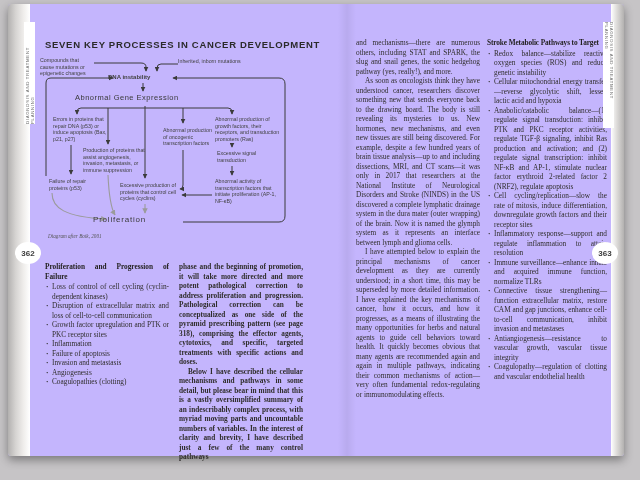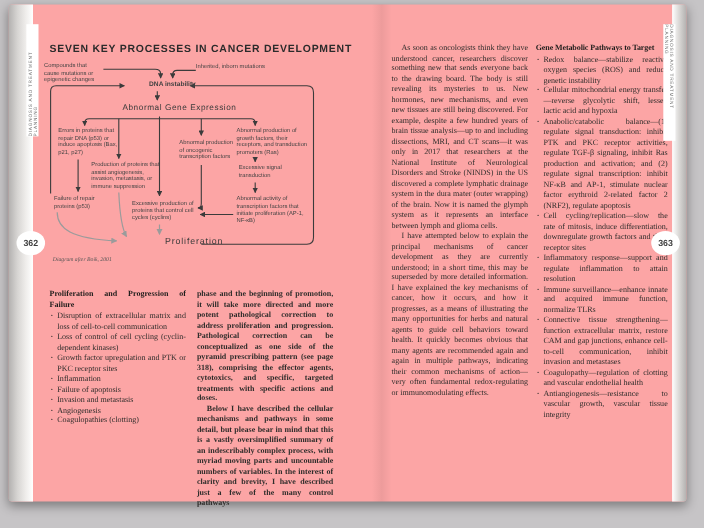--- a/index.html
+++ b/index.html
@@ -1,36 +1,36 @@
 <!DOCTYPE html>
 <html><head>
 <meta charset="utf-8">
 <style>
   html,body{margin:0;padding:0;}
   .screen{position:relative;width:640px;height:480px;background:#c6c4c6;overflow:hidden;
           font-family:"Liberation Serif",serif;}
-  .book{position:absolute;left:8px;top:4px;width:616px;height:452px;background:#fca5a5;
+  .book{position:absolute;left:8px;top:4px;width:616px;height:452px;background:#c4b5fd;
         border-radius:3px;box-shadow:0 4px 10px rgba(0,0,0,0.38);}
   .edge{position:absolute;top:0;height:100%;}
   .edge-left{left:0;width:22px;border-radius:3px 0 0 3px;
     background:linear-gradient(90deg,#b3b1b0 0%,#d6d4d2 35%,#efedeb 70%,#ffffff 100%);}
   .edge-right{right:0;width:13px;border-radius:0 3px 3px 0;
     background:linear-gradient(270deg,#b3b1b0 0%,#dddbd9 55%,#ffffff 100%);}
   .spine{position:absolute;left:330px;top:0;width:18px;height:100%;
     background:linear-gradient(90deg,rgba(0,0,0,0) 0%,rgba(0,0,0,0.06) 50%,rgba(0,0,0,0) 100%);}
 
   
   .fig-title{position:absolute;left:37px;top:35px;white-space:nowrap;
     font-family:"Liberation Sans",sans-serif;font-size:9.5px;font-weight:700;
     letter-spacing:0.7px;color:#2b2b2b;}
   .flowchart{position:absolute;left:25px;top:48px;width:280px;height:196px;}
   .flowchart svg{position:absolute;left:0;top:0;}
   .node{position:absolute;font-family:"Liberation Sans",sans-serif;font-size:5.3px;
     line-height:6.6px;color:#424242;}
-  .node.center{text-align:right;}
+  .node.center{text-align:left;}
   .node.bold{font-weight:700;font-size:6px;}
   .node.big{font-size:7.5px;font-weight:500;letter-spacing:0.5px;color:#3a3a3a;}
   .node.huge{font-size:8px;font-weight:500;letter-spacing:0.8px;color:#3a3a3a;}
   .fig-caption{position:absolute;left:15px;top:181px;font-family:"Liberation Serif",serif;
     font-style:italic;font-size:5.2px;color:#555;}
 
   
   .col{position:absolute;font-size:7.3px;line-height:9.5px;color:#2f2d2b;text-align:justify;}
   .colA{left:37px;top:258px;width:124px;}
   .colB{left:171px;top:258px;width:124px;font-weight:bold;}
@@ -48,21 +48,21 @@
   
   .tab{position:absolute;background:#ffffff;display:flex;align-items:center;justify-content:center;
     font-family:"Liberation Sans",sans-serif;font-size:4.3px;letter-spacing:0.7px;color:#6d6d6d;}
   .tab span{display:block;}
   .tab-left{left:16px;top:18px;width:11px;height:102px;}
   .tab-left span{writing-mode:vertical-rl;transform:rotate(180deg);}
   .tab-right{left:595px;top:18px;width:11px;height:106px;}
   .tab-right span{writing-mode:vertical-rl;}
   .pagenum{position:absolute;width:26px;height:22px;background:#ffffff;border-radius:50%;
     display:flex;align-items:center;justify-content:center;
-    font-family:"Liberation Sans",sans-serif;font-size:8px;font-weight:700;color:#3c3c3c;}
+    font-family:"Liberation Sans",sans-serif;font-size:8px;font-weight:700;color:#3c3c3c;margin-top:32px;}
   .pn-left{left:7px;top:206px;}
   .pn-right{left:584px;top:206px;}
 </style>
 </head>
 <body>
 
 <div class="screen">
   <div class="book">
     <div class="edge edge-left"></div>
     <div class="edge edge-right"></div>
@@ -114,53 +114,54 @@
       <div class="node" style="left:182px;top:126px;width:68px;">Abnormal activity of transcription factors that initiate proliferation (AP-1, NF-κB)</div>
       <div class="node" style="left:87px;top:130px;width:56px;">Excessive production of proteins that control cell cycles (cyclins)</div>
       <div class="node" style="left:16px;top:126px;width:46px;">Failure of repair proteins (p53)</div>
       <div class="node huge center" style="left:60px;top:165px;width:110px;">Proliferation</div>
       <div class="fig-caption">Diagram after Boik, 2001</div>
     </div>
 
     <div class="col colA">
       <div class="h">Proliferation and Progression of Failure</div>
       <ul class="blist">
+          <li>Loss of control of cell cycling (cyclin-dependent kinases)</li>
           <li>Disruption of extracellular matrix and loss of cell-to-cell communication</li>
-          <li>Loss of control of cell cycling (cyclin-dependent kinases)</li>
           <li>Growth factor upregulation and PTK or PKC receptor sites</li>
           <li>Inflammation</li>
           <li>Failure of apoptosis</li>
           <li>Invasion and metastasis</li>
           <li>Angiogenesis</li>
           <li>Coagulopathies (clotting)</li>
         </ul>
     </div>
 
     <div class="col colB">
       <p>phase and the beginning of promotion, it will take more directed and more potent pathological correction to address proliferation and progression. Pathological correction can be conceptualized as one side of the pyramid prescribing pattern (see page 318), comprising the effector agents, cytotoxics, and specific, targeted treatments with specific actions and doses.</p>
       <p class="indent">Below I have described the cellular mechanisms and pathways in some detail, but please bear in mind that this is a vastly oversimplified summary of an indescribably complex process, with myriad moving parts and uncountable numbers of variables. In the interest of clarity and brevity, I have described just a few of the many control pathways</p>
     </div>
 
     <div class="col colC">
+      <p>and mechanisms—there are numerous others, including STAT and SPARK, the slug and snail genes, the sonic hedgehog pathway (yes, really!), and more.</p>
       <p class="indent">As soon as oncologists think they have understood cancer, researchers discover something new that sends everyone back to the drawing board. The body is still revealing its mysteries to us. New hormones, new mechanisms, and even new tissues are still being discovered. For example, despite a few hundred years of brain tissue analysis—up to and including dissections, MRI, and CT scans—it was only in 2017 that researchers at the National Institute of Neurological Disorders and Stroke (NINDS) in the US discovered a complete lymphatic drainage system in the dura mater (outer wrapping) of the brain. Now it is named the glymph system as it represents an interface between lymph and glioma cells.</p>
       <p class="indent">I have attempted below to explain the principal mechanisms of cancer development as they are currently understood; in a short time, this may be superseded by more detailed information. I have explained the key mechanisms of cancer, how it occurs, and how it progresses, as a means of illustrating the many opportunities for herbs and natural agents to guide cell behaviors toward health. It quickly becomes obvious that many agents are recommended again and again in multiple pathways, indicating their common mechanisms of action—very often fundamental redox-regulating or immunomodulating effects.</p>
     </div>
 
     <div class="col colD">
-      <div class="h nowrap">Gene Metabolic Pathways to Target</div>
+      <div class="h nowrap">Stroke Metabolic Pathways to Target</div>
       <ul class="blist">
           <li>Redox balance—stabilize reactive oxygen species (ROS) and reduce genetic instability</li>
           <li>Cellular mitochondrial energy transfer—reverse glycolytic shift, lessen lactic acid and hypoxia</li>
           <li>Anabolic/catabolic balance—(1) regulate signal transduction: inhibit PTK and PKC receptor activities, regulate TGF-β signaling, inhibit Ras production and activation; and (2) regulate signal transcription: inhibit NF-κB and AP-1, stimulate nuclear factor erythroid 2-related factor 2 (NRF2), regulate apoptosis</li>
           <li>Cell cycling/replication—slow the rate of mitosis, induce differentiation, downregulate growth factors and their receptor sites</li>
           <li>Inflammatory response—support and regulate inflammation to attain resolution</li>
           <li>Immune surveillance—enhance innate and acquired immune function, normalize TLRs</li>
           <li>Connective tissue strengthening—function extracellular matrix, restore CAM and gap junctions, enhance cell-to-cell communication, inhibit invasion and metastases</li>
+          <li>Antiangiogenesis—resistance to vascular growth, vascular tissue integrity</li>
           <li>Coagulopathy—regulation of clotting and vascular endothelial health</li>
-          <li>Antiangiogenesis—resistance to vascular growth, vascular tissue integrity</li>
         </ul>
     </div>
 
     <div class="tab tab-left">
       <span>DIAGNOSIS AND TREATMENT PLANNING</span>
     </div>
     <div class="tab tab-right">
       <span>DIAGNOSIS AND TREATMENT PLANNING</span>
     </div>
     <div class="pagenum pn-left">362</div>

